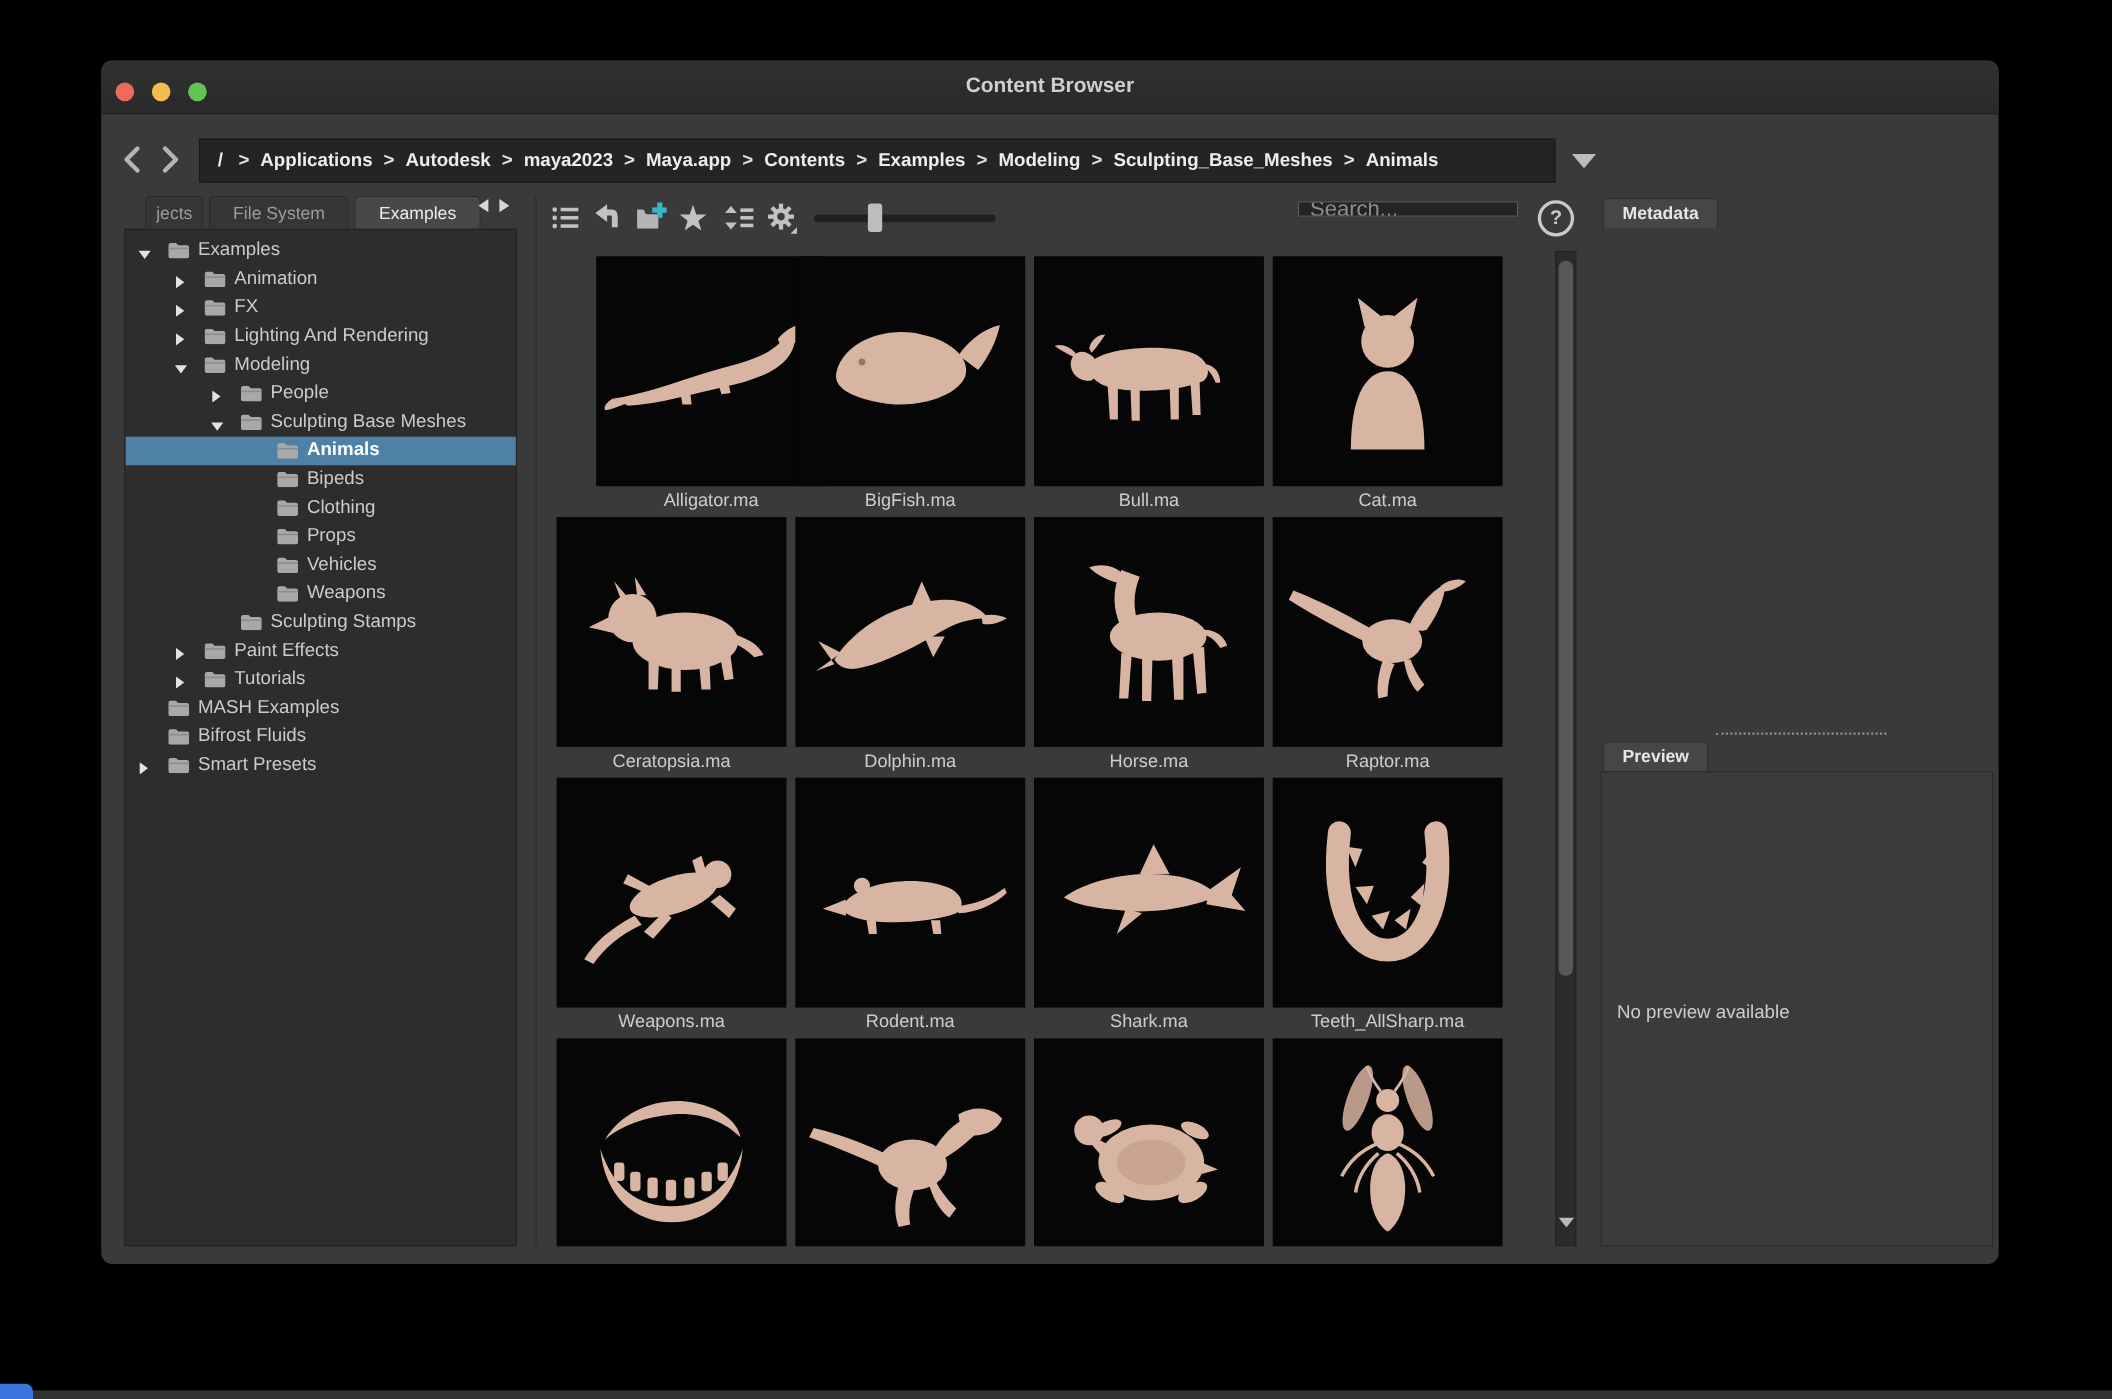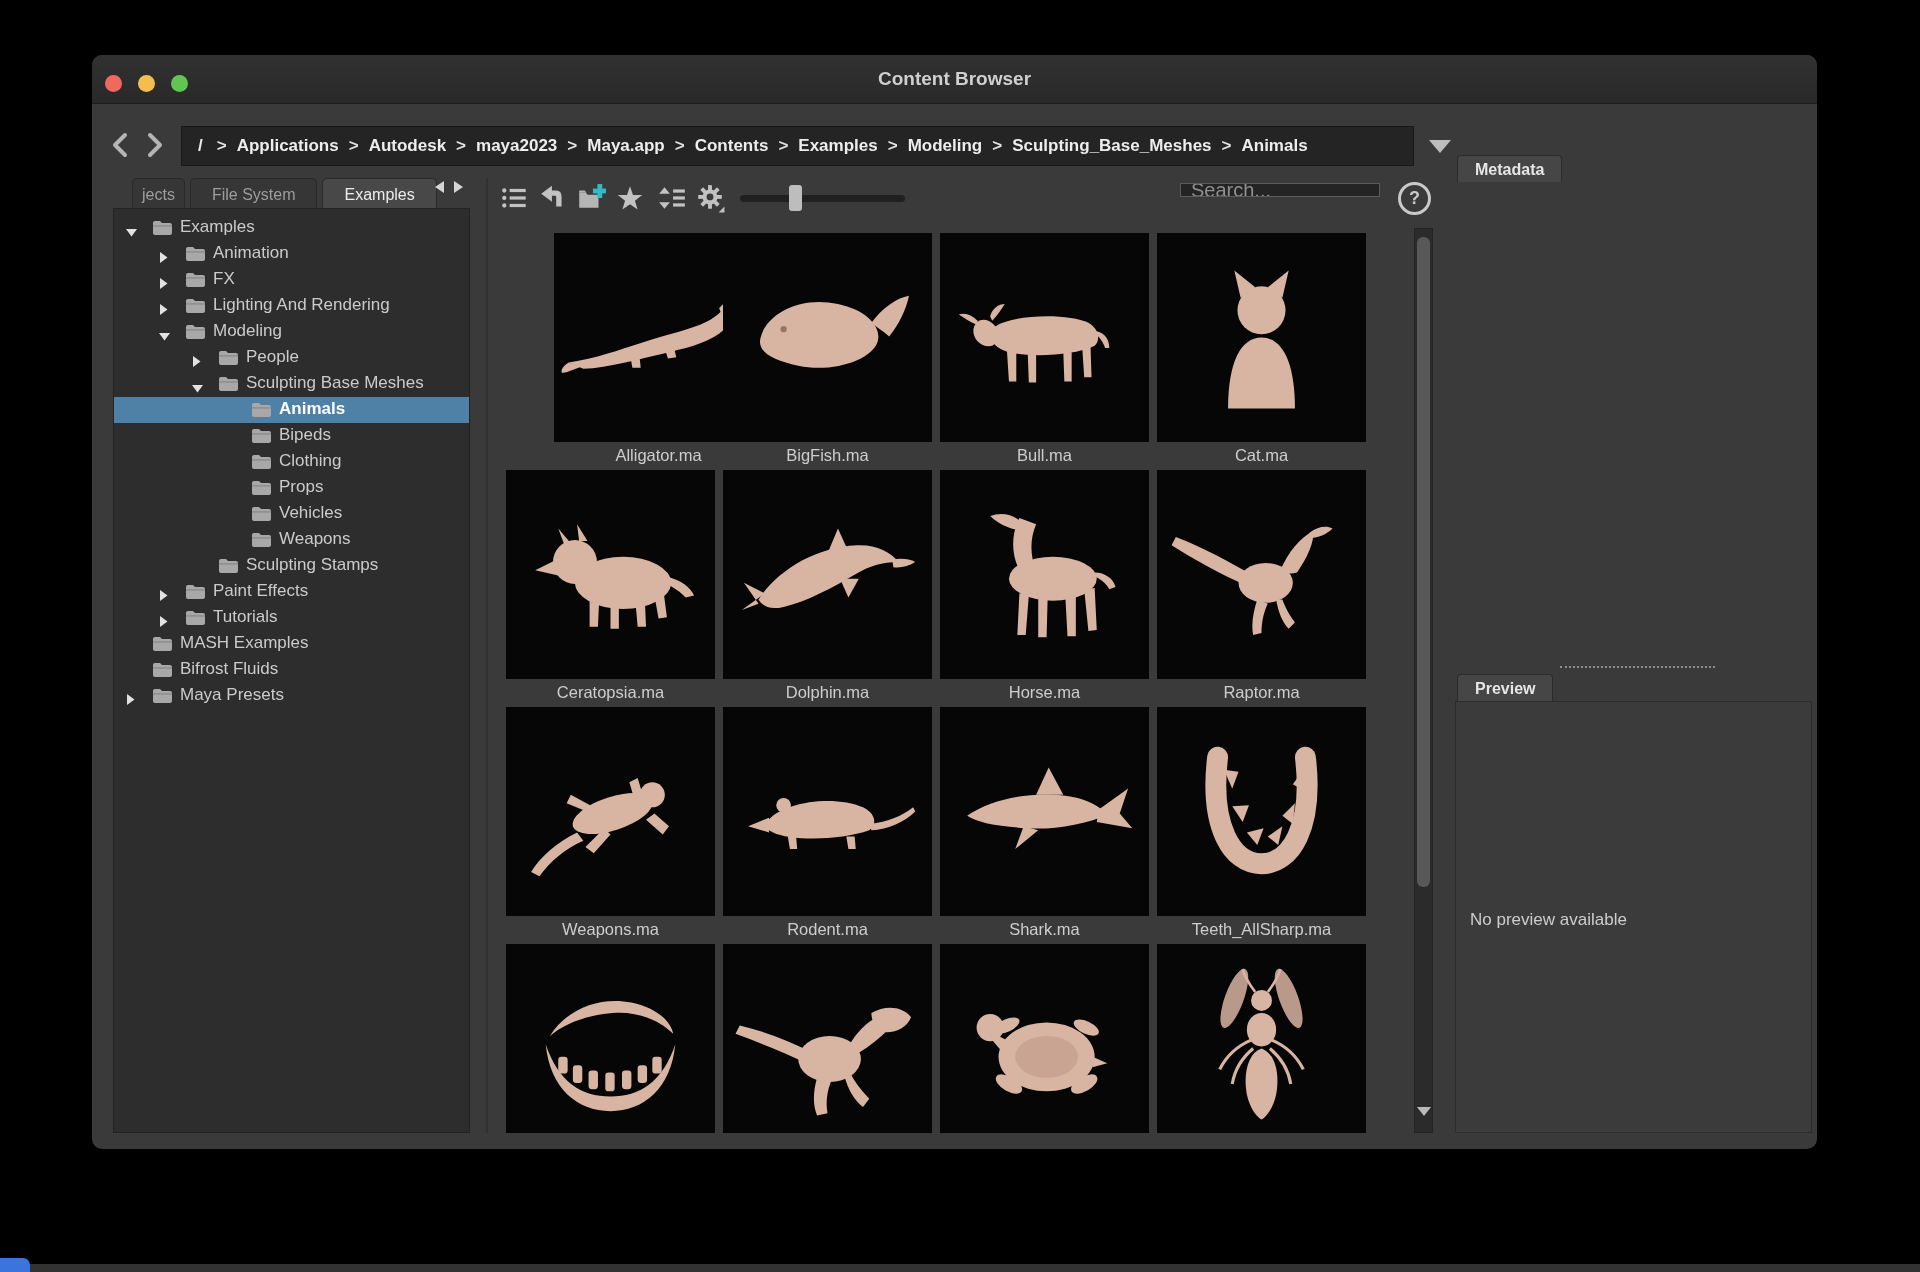--- a/index.html
+++ b/index.html
@@ -74,21 +74,21 @@
              border:1px solid #232323;box-sizing:border-box;cursor:pointer;}
   .scroll-thumb{position:absolute;left:2px;top:8px;width:13px;height:650px;background:#585858;
                 border-radius:6px;cursor:pointer;}
   .scroll-down{position:absolute;left:2px;top:878px;width:0;height:0;cursor:pointer;
                border-left:7px solid transparent;border-right:7px solid transparent;
                border-top:9px solid #b9b9b9;}
 
   .panel-tab{position:absolute;height:27px;line-height:27px;background:#464646;
              border:1px solid #2b2b2b;border-bottom:none;border-radius:4px 4px 0 0;color:#e6e6e6;
              font-weight:bold;font-size:16px;padding:0 17px;box-sizing:border-box;}
-  .meta-tab{left:1365px;top:100px;}
+  .meta-tab{left:1365px;top:125px;}
   .preview-tab{left:1365px;top:619px;}
   .panel{position:absolute;left:1363px;width:357px;background:#3b3b3b;border:1px solid #2c2c2c;
          box-sizing:border-box;}
   .metadata-panel{top:139px;height:466px;padding:30px 0 0 27px;}
   .preview-panel{top:646px;height:432px;}
   .meta-field{font-size:17px;color:#c6c6c6;line-height:31px;}
   .dotsplit{position:absolute;left:1468px;top:611px;width:155px;border-top:2px dotted #8d8d8d;
             cursor:row-resize;}
   .nopreview{position:absolute;left:14px;top:208px;font-size:17px;color:#cdcdcd;}
 
@@ -314,37 +314,37 @@
           <span class="tree-label" style="left:66px">Bifrost Fluids</span>
         </div>
         <div class="tree-row">
           <span class="tree-arrow" style="left:12px"><svg width="9" height="11" viewBox="0 0 9 11">
               <path fill="#e2e2e2" d="M1 0 L8.5 5.5 L1 11 Z"></path>
             </svg></span>
           <span class="tree-folder" style="left:39px"><svg width="19" height="15" viewBox="0 0 19 15">
               <path fill="#a8a8a8" d="M0 3 C0 1.9 0.9 1 2 1 L7 1 L9 3 L17 3 C18.1 3 19 3.9 19 5 L19 13 C19 14.1 18.1 15 17 15 L2 15 C0.9 15 0 14.1 0 13 Z"></path>
               <rect fill="#8c8c8c" x="0" y="5.2" width="19" height="1.4"></rect>
             </svg></span>
-          <span class="tree-label" style="left:66px">Maya Presets</span>
+          <span class="tree-label" style="left:66px">Smart Presets</span>
         </div>
       </div>
     <div class="vrule"></div>
 
     <div class="slider-track">
       <div class="slider-handle" style="left: 49px;"></div>
     </div>
     <input class="search" type="text" placeholder="Search..." style="">
     <div class="help">?</div>
 
     <div class="grid-viewport">
       <div class="scrollbar">
         <div class="scroll-thumb"></div>
         <div class="scroll-down"></div>
       </div>
-    <div class="cell" style="left: 13px; top: 5px; padding-left: 36px;">
+    <div class="cell" style="left: 1px; top: 5px; padding-left: 36px;">
           <div class="tile">
             <svg viewBox="0 0 200 200" width="209" height="209">
               <path fill="#d8b4a2" d="M14 124 C40 120 62 112 84 105 C108 97 130 93 146 85 C156 80 164 72 171 63 C175 70 173 80 166 89 C154 103 132 109 110 114 C84 120 52 129 28 130 Z"></path>
               <path fill="#d8b4a2" d="M158 72 C166 62 178 57 189 58 C183 68 172 77 162 82 Z"></path>
               <path fill="#d8b4a2" d="M72 112 l3 17 8 0 -2 -18 Z M104 104 l5 16 8 -1 -4 -17 Z"></path>
               <path fill="#d8b4a2" d="M14 124 C8 128 6 132 8 134 C14 133 20 130 26 128 Z"></path>
             </svg>
           </div>
           <div class="tile-label">Alligator.ma</div>
         </div>

